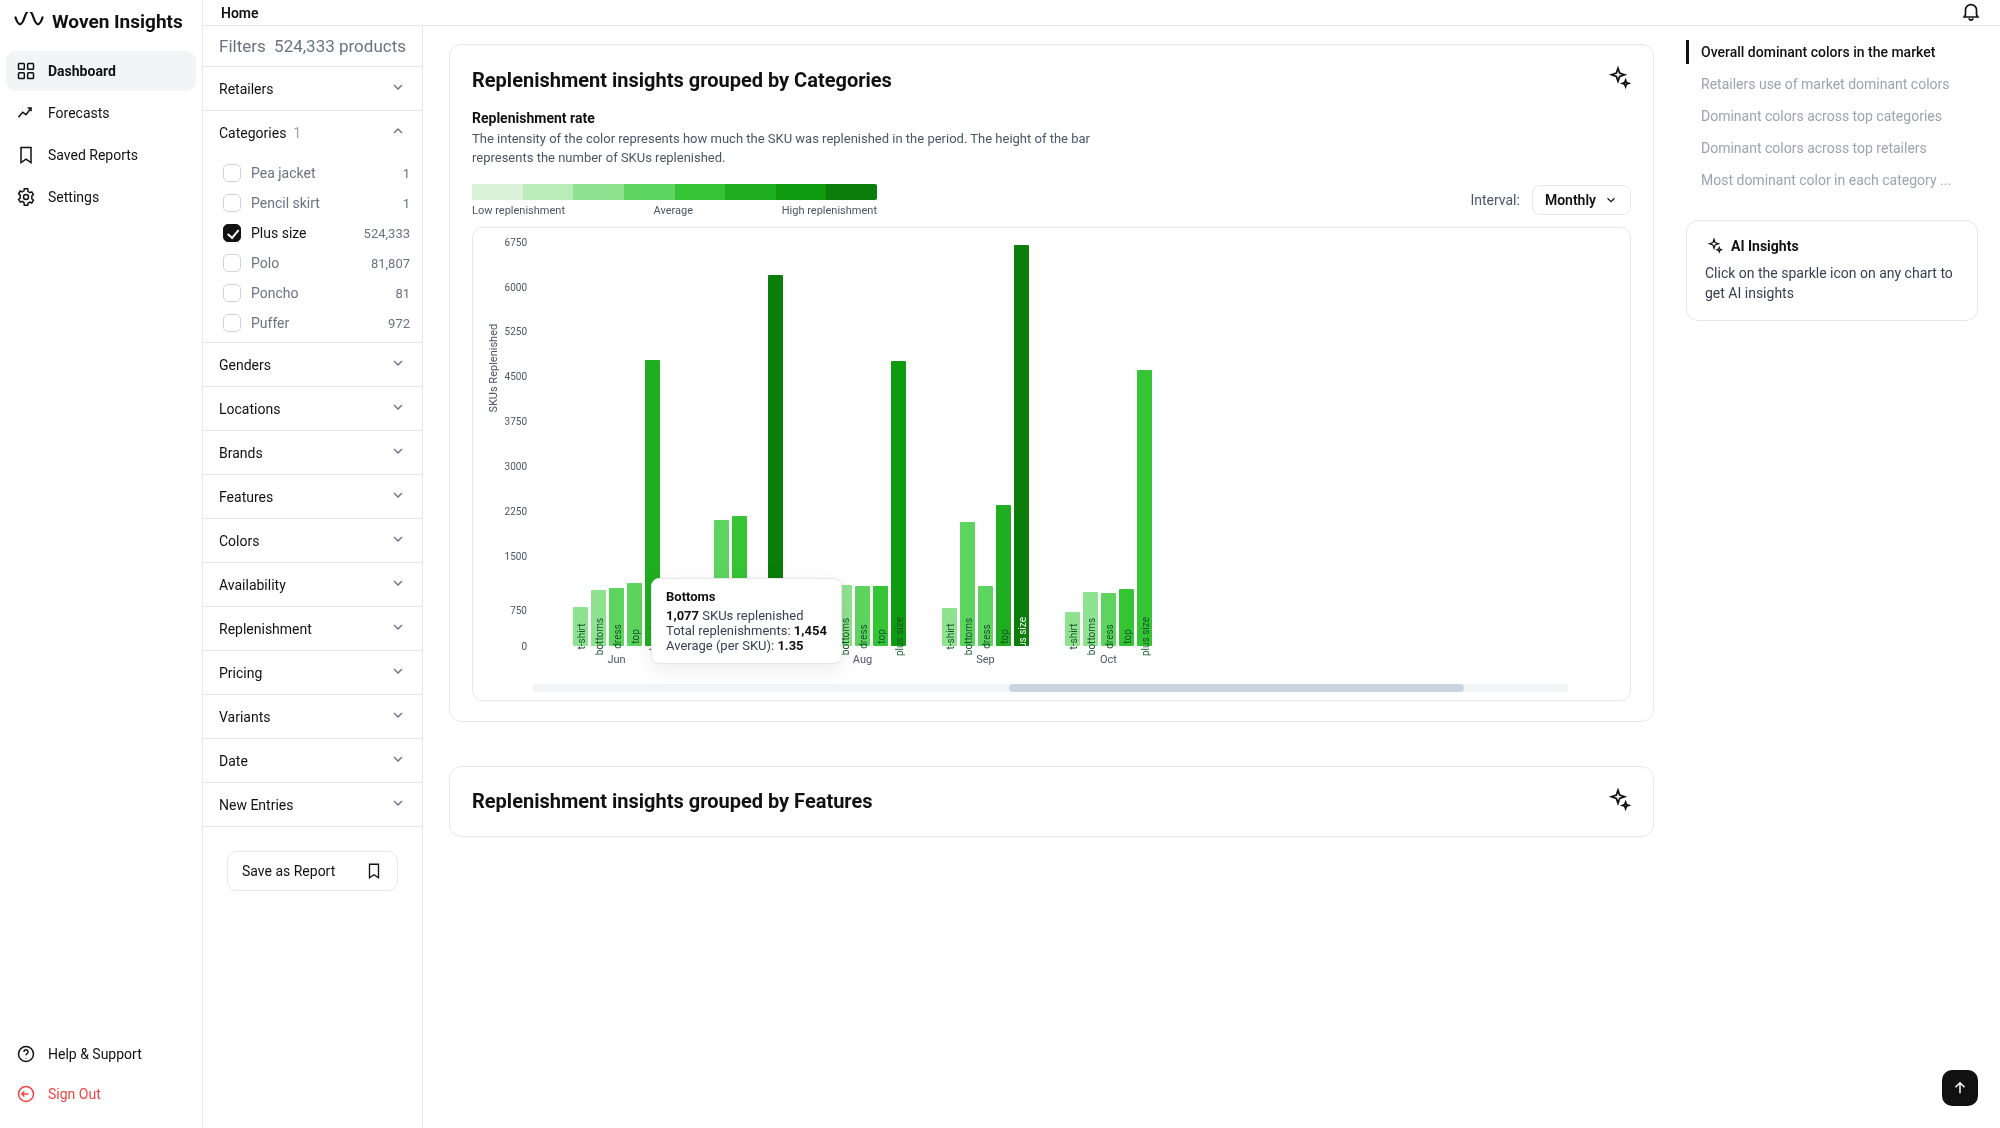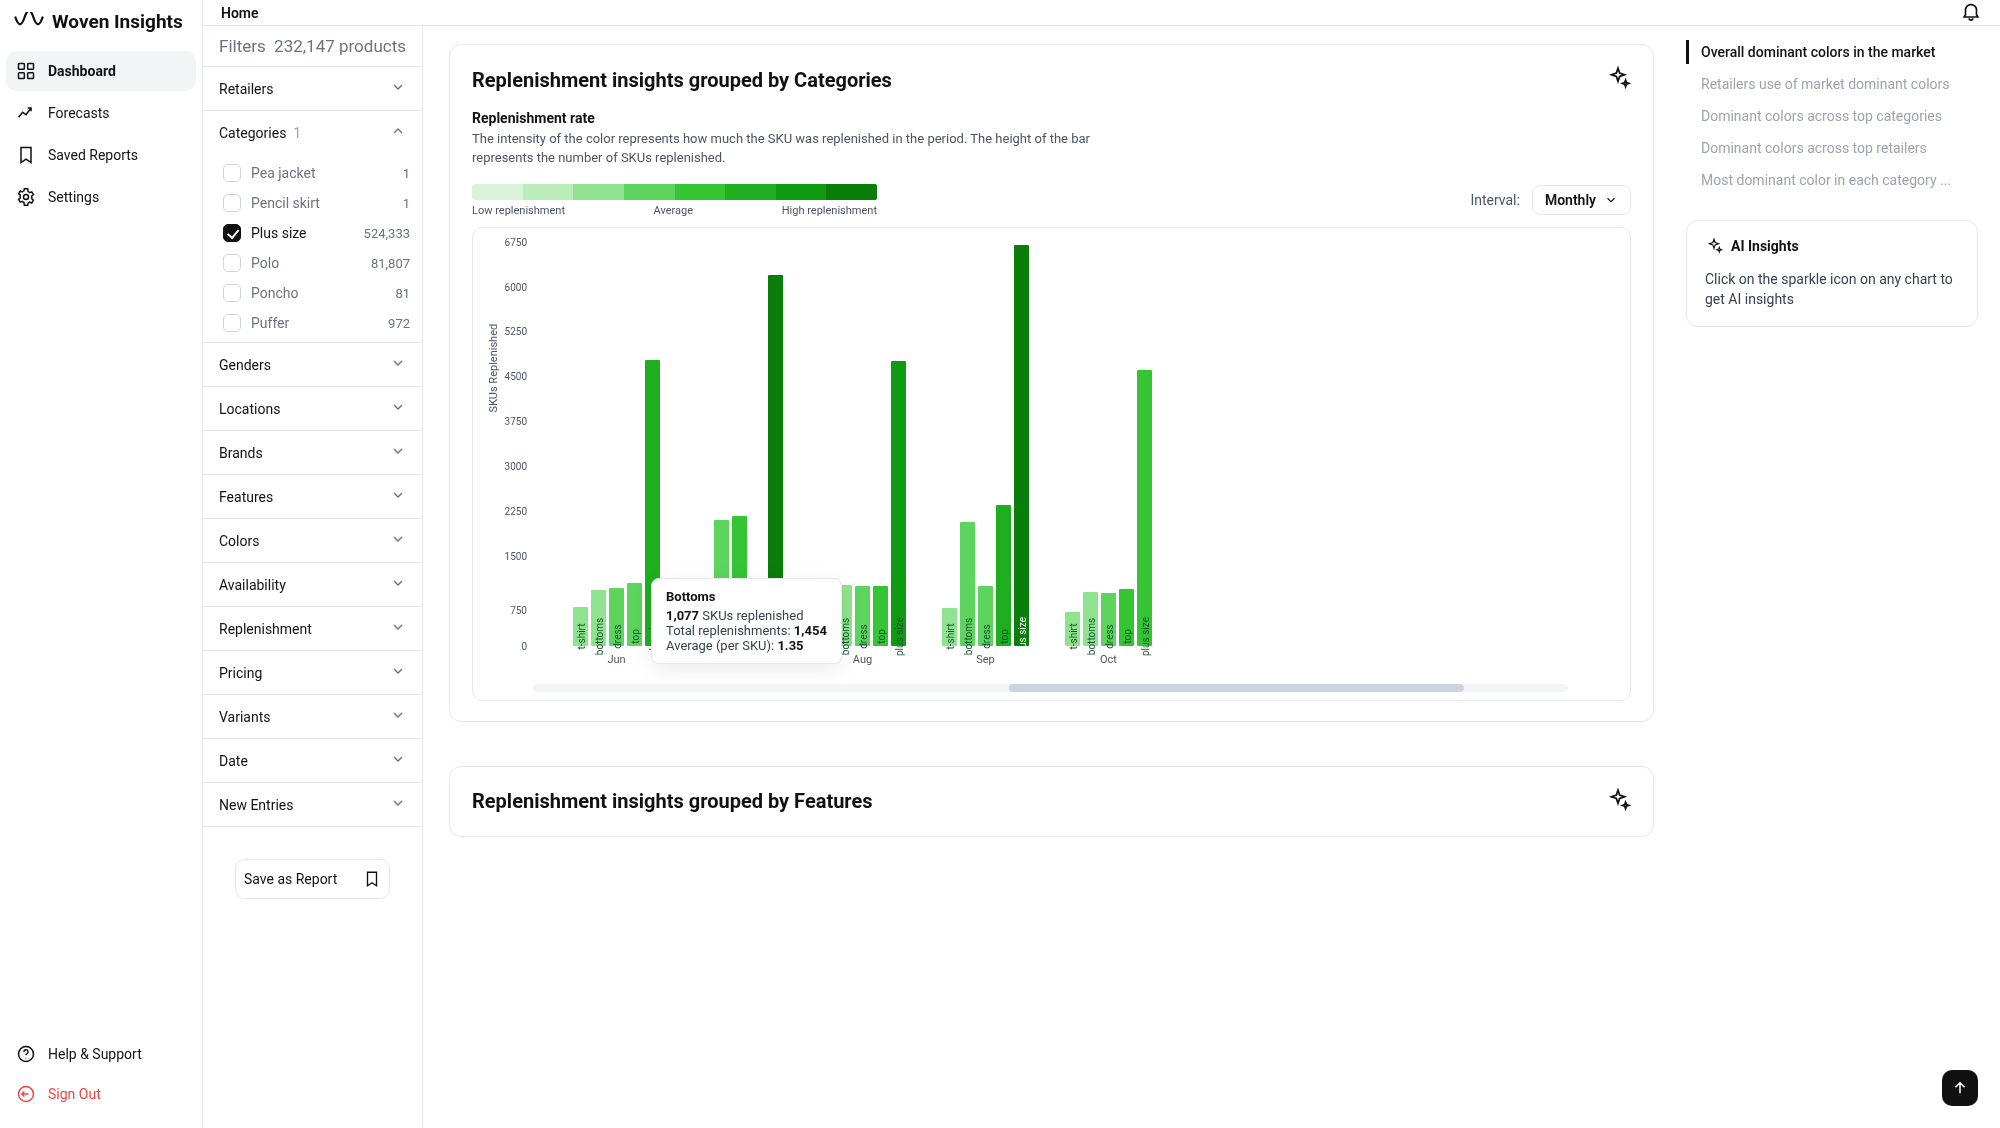--- a/index.html
+++ b/index.html
@@ -40,21 +40,21 @@
   .fsection{display:flex;align-items:center;justify-content:space-between;padding:12px 16px;border-bottom:1px solid var(--border);cursor:pointer}
   .fsection .chev{color:#6b7280}
   .catlist{border-bottom:1px solid var(--border);max-height:200px;overflow:auto;padding:4px 6px 4px 14px;position:relative}
   .catrow{display:flex;align-items:center;gap:10px;padding:6px 6px;border-radius:8px}
   .catrow .cb{width:18px;height:18px;border:1.5px solid #d1d5db;border-radius:5px;display:flex;align-items:center;justify-content:center;flex:0 0 18px}
   .catrow.checked .cb{background:#111;border-color:#111}
   .catrow.checked .cb::after{content:"";width:5px;height:9px;border:2px solid #fff;border-top:0;border-left:0;transform:rotate(40deg) translateY(-1px)}
   .catrow .lbl{color:#6b7280}
   .catrow.checked .lbl{color:#111}
   .catrow .cnt{margin-left:auto;color:#6b7280;font-size:13px}
-  .save-report{margin:32px;display:flex;align-items:center;justify-content:space-between;border:1px solid var(--border);border-radius:10px;padding:10px 8px;cursor:pointer}
+  .save-report{margin:24px;display:flex;align-items:center;justify-content:space-between;border:1px solid var(--border);border-radius:10px;padding:10px 14px;cursor:pointer}
   .save-report svg{width:18px;height:18px;stroke:#111;stroke-width:1.8;fill:none}
 
   
   .center{padding:18px 26px;overflow:auto;min-width:0}
   .card{border:1px solid var(--border);border-radius:12px;padding:20px 22px;margin-bottom:44px}
   .card-head{display:flex;align-items:center;justify-content:space-between;margin-bottom:16px}
   .card-head h2{margin:0;font-size:20px;font-weight:700}
   .sparkle{width:26px;height:26px}
   .subhead{font-weight:700;margin-bottom:4px}
   .subtext{color:#4b5563;font-size:13px;line-height:1.45;max-width:620px}
@@ -86,21 +86,21 @@
   .tooltip .tt-title{font-weight:700;margin-bottom:4px}
   .tooltip .row{color:#374151;white-space:nowrap}
   .tooltip b{font-weight:700;color:#111}
 
   
   .rside{padding:14px 22px 14px 6px}
   .toc{display:flex;flex-direction:column;gap:8px;margin-bottom:28px}
   .toc-item{padding:4px 12px;color:var(--muted2);font-size:14px;cursor:pointer;border-left:3px solid transparent}
   .toc-item.active{color:#111;font-weight:500;border-left-color:#111}
   .aiwidget{border:1px solid var(--border);border-radius:12px;padding:16px 18px}
-  .aiwidget .hd{display:flex;align-items:center;gap:8px;font-weight:700;margin-bottom:14px}
+  .aiwidget .hd{display:flex;align-items:center;gap:8px;font-weight:700;margin-bottom:8px}
   .aiwidget .hd svg{width:18px;height:18px}
   .aiwidget p{margin:0;color:#374151;font-size:14px;line-height:1.45}
 
   .fab{position:fixed;right:22px;bottom:22px;width:36px;height:36px;border-radius:10px;background:#111;display:flex;align-items:center;justify-content:center;cursor:pointer}
   .fab svg{stroke:#fff;width:18px;height:18px;fill:none;stroke-width:2}
 
   .chev svg{width:16px;height:16px;stroke:#6b7280;stroke-width:2;fill:none}
 </style>
 </head>
 <body>
@@ -173,21 +173,21 @@
             <path d="M10 20a2 2 0 0 0 4 0"></path>
           </svg>
       </span>
     </div>
 
     <div class="mainrow">
 
       <div class="filters">
         <div class="filters-head">
           <span>Filters</span>
-          <span>232,147 products</span>
+          <span>524,333 products</span>
         </div>
         <div class="fsection">
           <span>Retailers</span>
           <span class="chev"><svg viewBox="0 0 24 24">
                 <path d="M6 9l6 6 6-6"></path>
               </svg></span>
         </div>
         <div class="fsection" style="border-bottom:none">
           <span><span>Categories</span>&nbsp;&nbsp;<span style="color:#9ca3af">1</span></span>
           <span class="chev"><svg viewBox="0 0 24 24">

